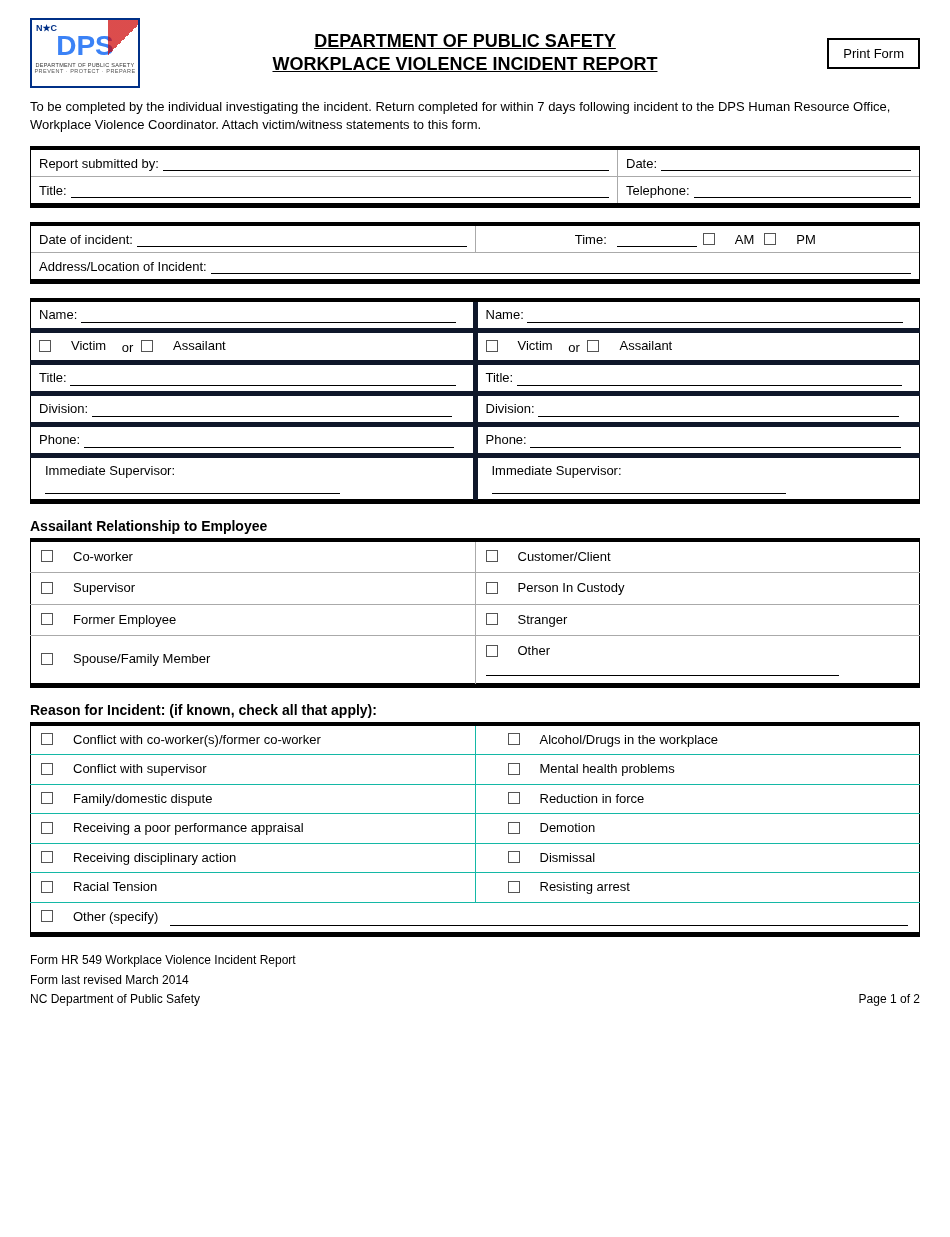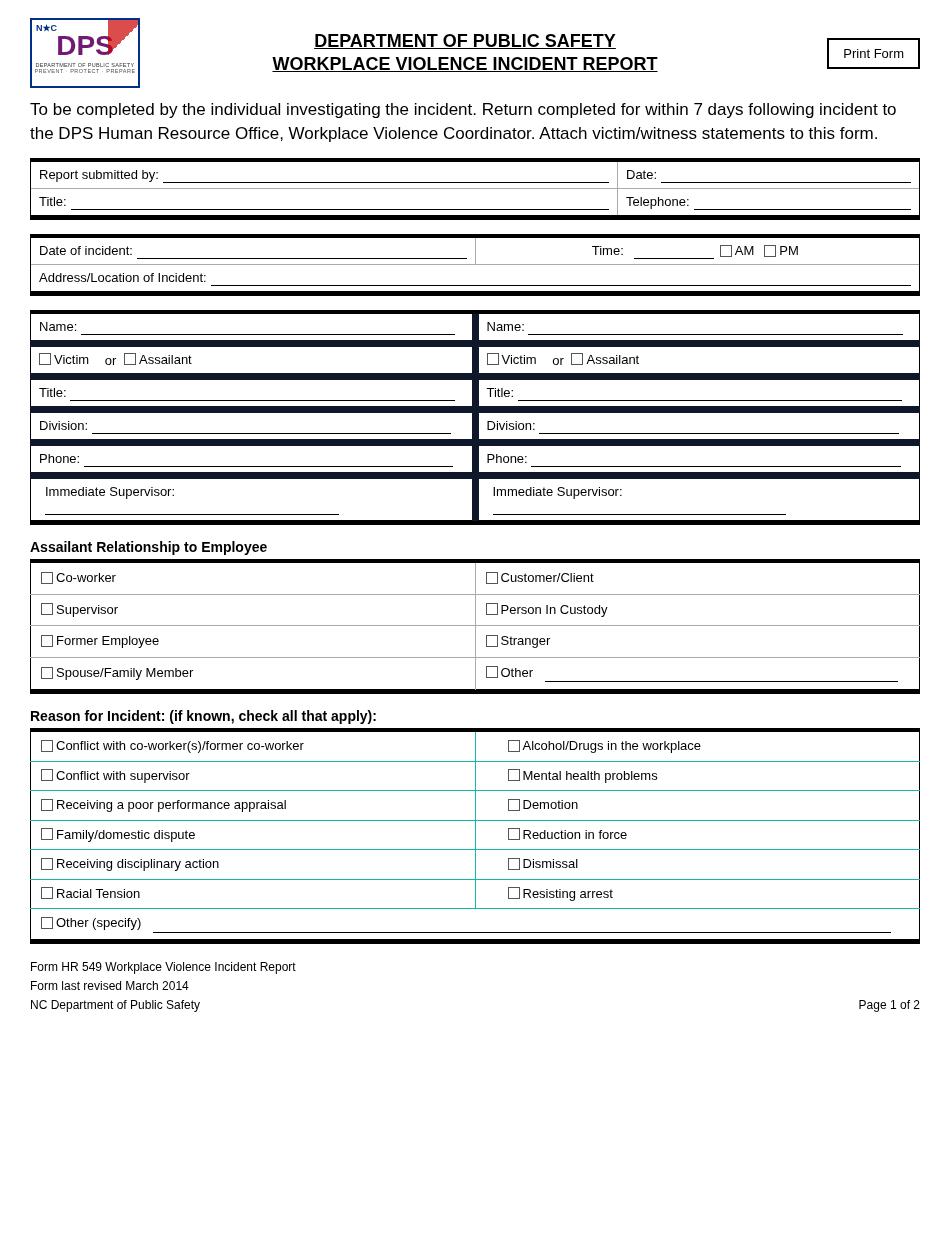--- a/index.html
+++ b/index.html
@@ -37,21 +37,21 @@
       font-size: 9px;
       font-weight: bold;
       color: #003087;
       position: absolute;
       top: 3px;
       left: 4px;
     }
     .logo-dps {
       font-size: 28px;
       font-weight: 900;
-      color: #701a75;
+      color: #3b82f6;
       line-height: 1;
     }
     .logo-sub {
       font-size: 6px;
       color: #333;
       text-align: center;
       letter-spacing: 0.3px;
       margin-top: 2px;
     }
     .logo-tagline {
@@ -87,21 +87,21 @@
     .print-btn {
       border: 2px solid #000;
       padding: 6px 14px;
       font-size: 13px;
       background: #fff;
       cursor: pointer;
       font-family: Arial, sans-serif;
     }
     
     .instructions {
-      font-size: 17px;
+      font-size: 13px;
       margin: 10px 0 12px 0;
       line-height: 1.4;
     }
     
     .thick-border-top {
       border-top: 4px solid #000;
       margin-bottom: 0;
     }
     .thick-border-bottom {
       border-bottom: 4px solid #000;
@@ -156,21 +156,21 @@
       margin: 14px 0 4px 0;
     }
     
     .individuals-table {
       border: 1px solid #000;
       border-top: none;
       width: 100%;
       border-collapse: collapse;
     }
     .individuals-table td {
-      border: 7px solid #0f172a;
+      border: 5px solid #0f172a;
       padding: 5px 8px;
       font-size: 13px;
       vertical-align: middle;
     }
     .individuals-table .col-left {
       width: 50%;
       border-left: none;
     }
     .individuals-table .col-right {
       width: 50%;
@@ -198,21 +198,21 @@
       outline: none;
       font-size: 13px;
       width: calc(100% - 60px);
       background: transparent;
       font-family: Arial, sans-serif;
     }
     .checkbox-label {
       display: inline-flex;
       align-items: center;
       margin-right: 8px;
-      gap: 3px;
+      gap: 20px;
     }
     .checkbox-input {
       width: 12px;
       height: 12px;
       border: 1px solid #555;
       appearance: none;
       -webkit-appearance: none;
       background: #fff;
       cursor: pointer;
       flex-shrink: 0;
@@ -574,41 +574,41 @@
         <label class="checkbox-label">
           <input class="checkbox-input" type="checkbox" style="">
           <span>Mental health problems</span>
         </label>
       </td>
     </tr>
     <tr>
       <td class="col-left">
         <label class="checkbox-label">
           <input class="checkbox-input" type="checkbox" style="">
+          <span>Family/domestic dispute</span>
+        </label>
+      </td>
+      <td class="col-right">
+        <label class="checkbox-label">
+          <input class="checkbox-input" type="checkbox" style="">
+          <span>Reduction in force</span>
+        </label>
+      </td>
+    </tr>
+    <tr>
+      <td class="col-left">
+        <label class="checkbox-label">
+          <input class="checkbox-input" type="checkbox" style="">
           <span>Receiving a poor performance appraisal</span>
         </label>
       </td>
       <td class="col-right">
         <label class="checkbox-label">
           <input class="checkbox-input" type="checkbox" style="">
           <span>Demotion</span>
-        </label>
-      </td>
-    </tr>
-    <tr>
-      <td class="col-left">
-        <label class="checkbox-label">
-          <input class="checkbox-input" type="checkbox" style="">
-          <span>Family/domestic dispute</span>
-        </label>
-      </td>
-      <td class="col-right">
-        <label class="checkbox-label">
-          <input class="checkbox-input" type="checkbox" style="">
-          <span>Reduction in force</span>
         </label>
       </td>
     </tr>
     <tr>
       <td class="col-left">
         <label class="checkbox-label">
           <input class="checkbox-input" type="checkbox" style="">
           <span>Receiving disciplinary action</span>
         </label>
       </td>

